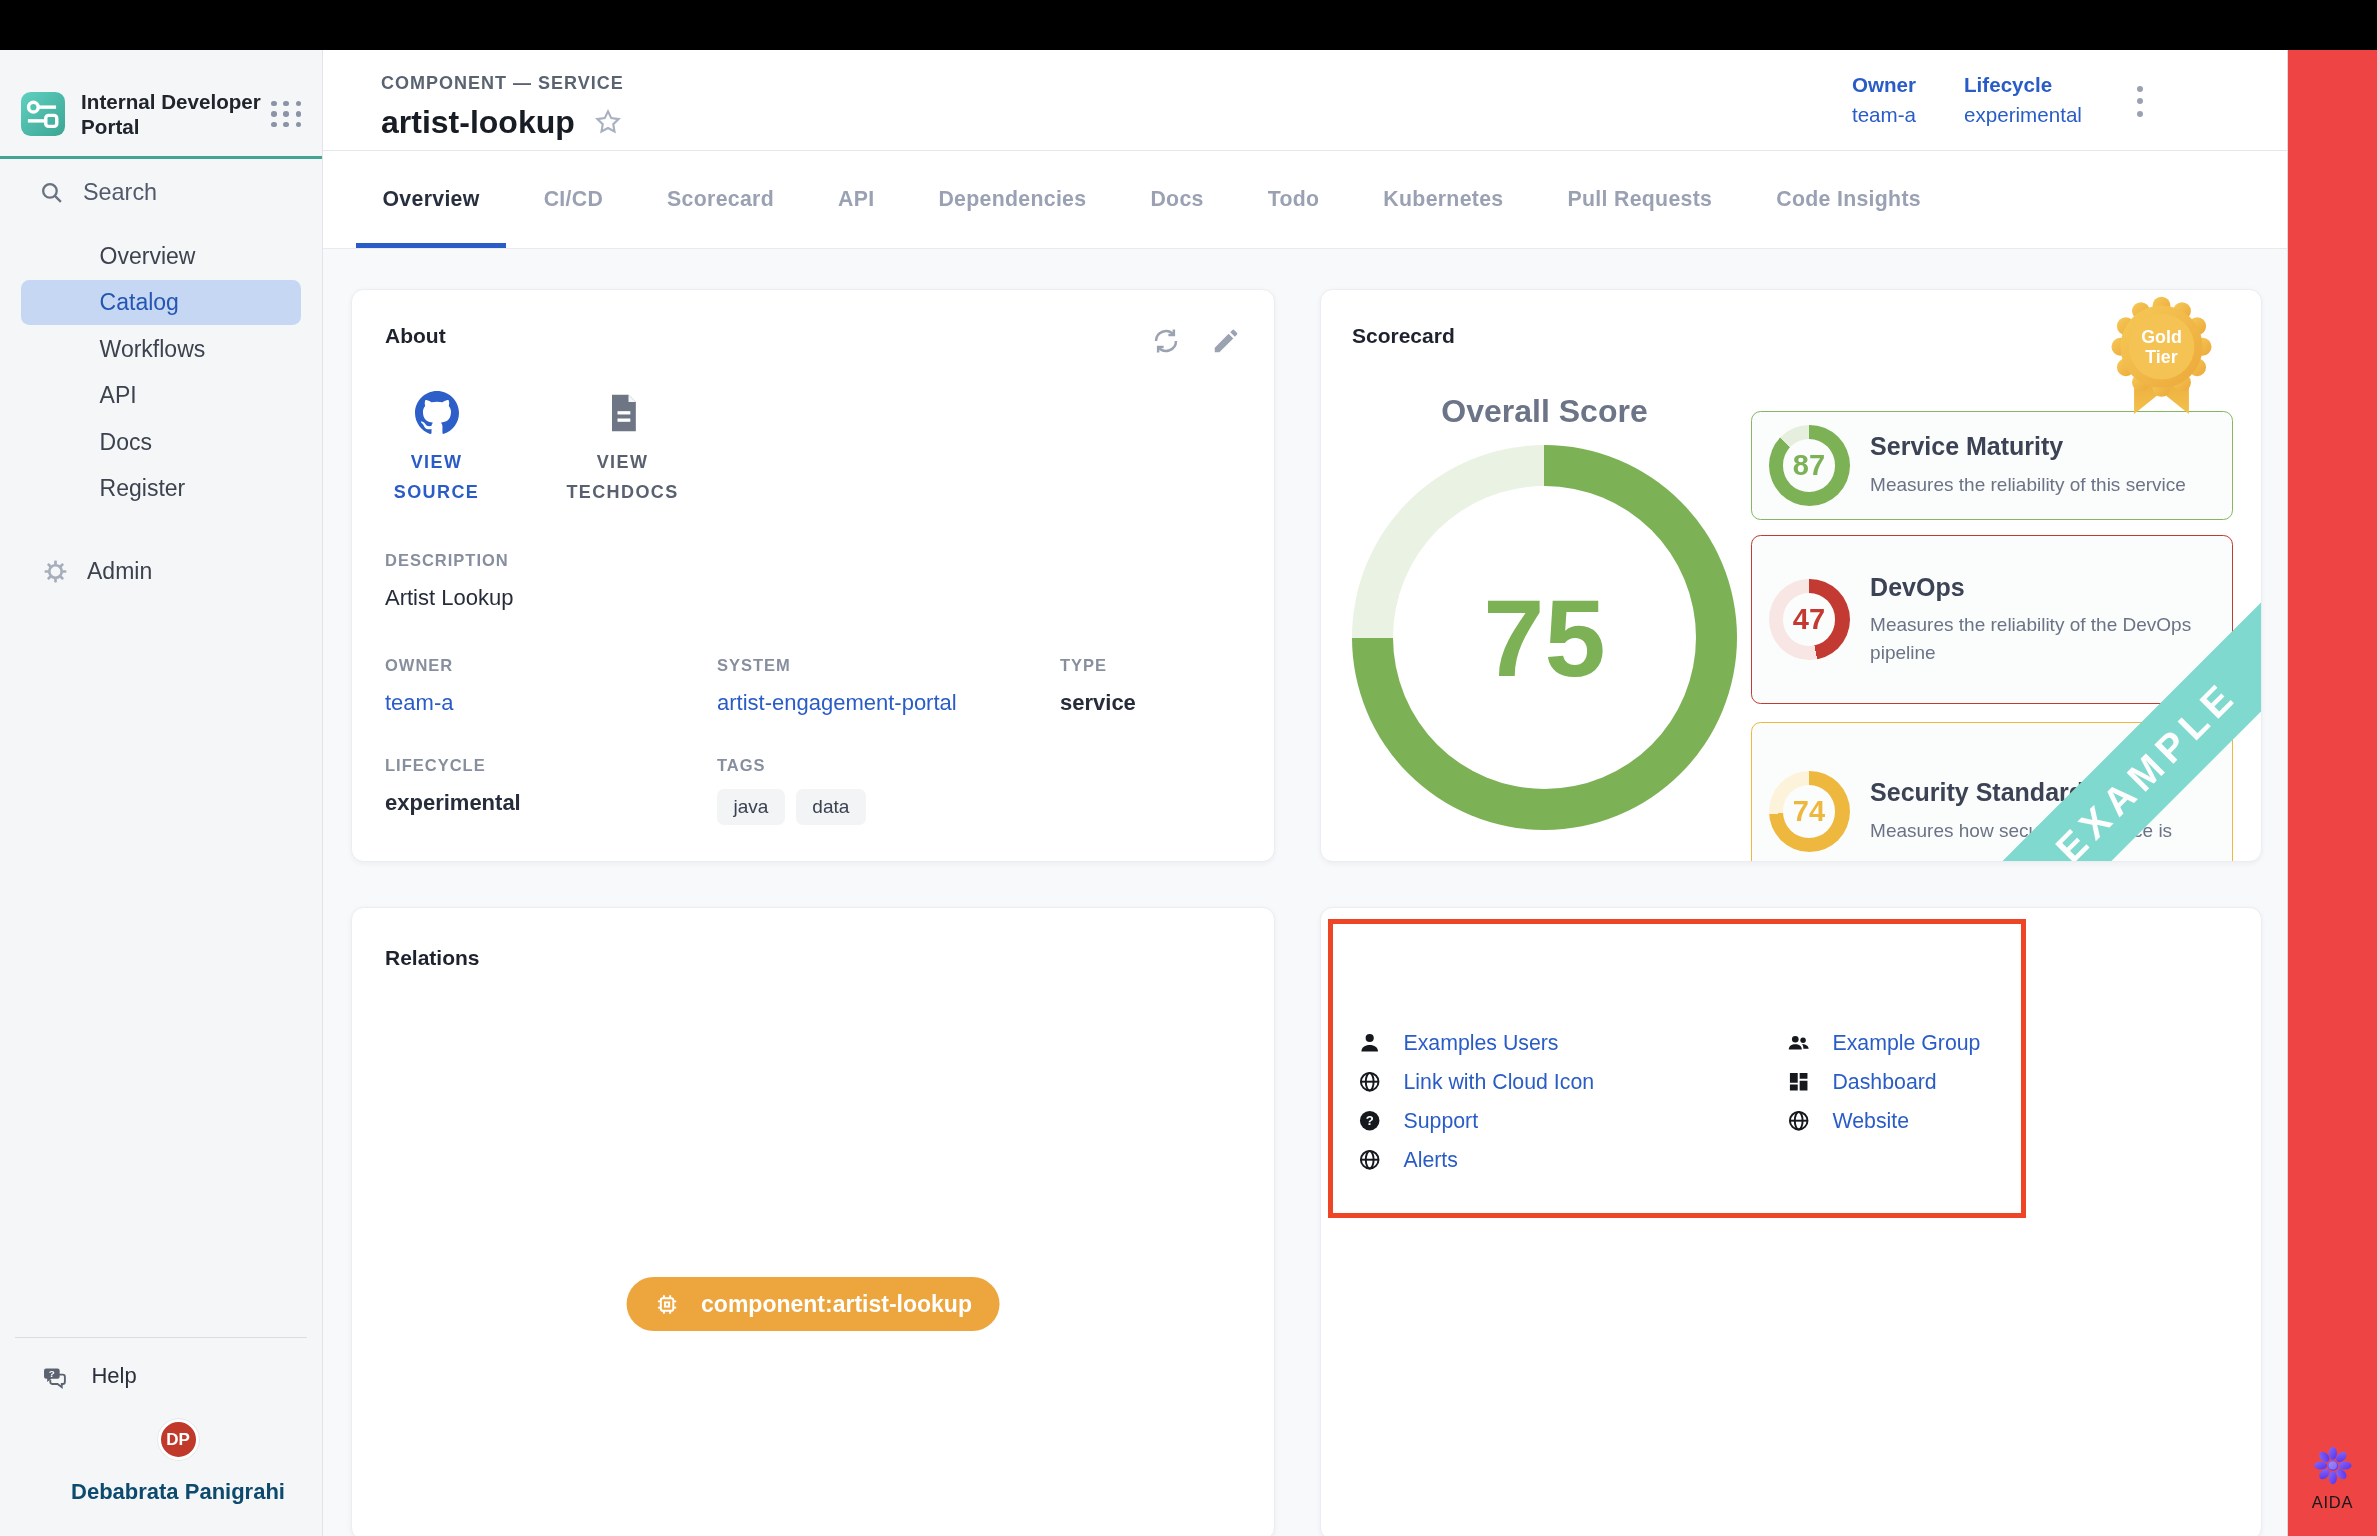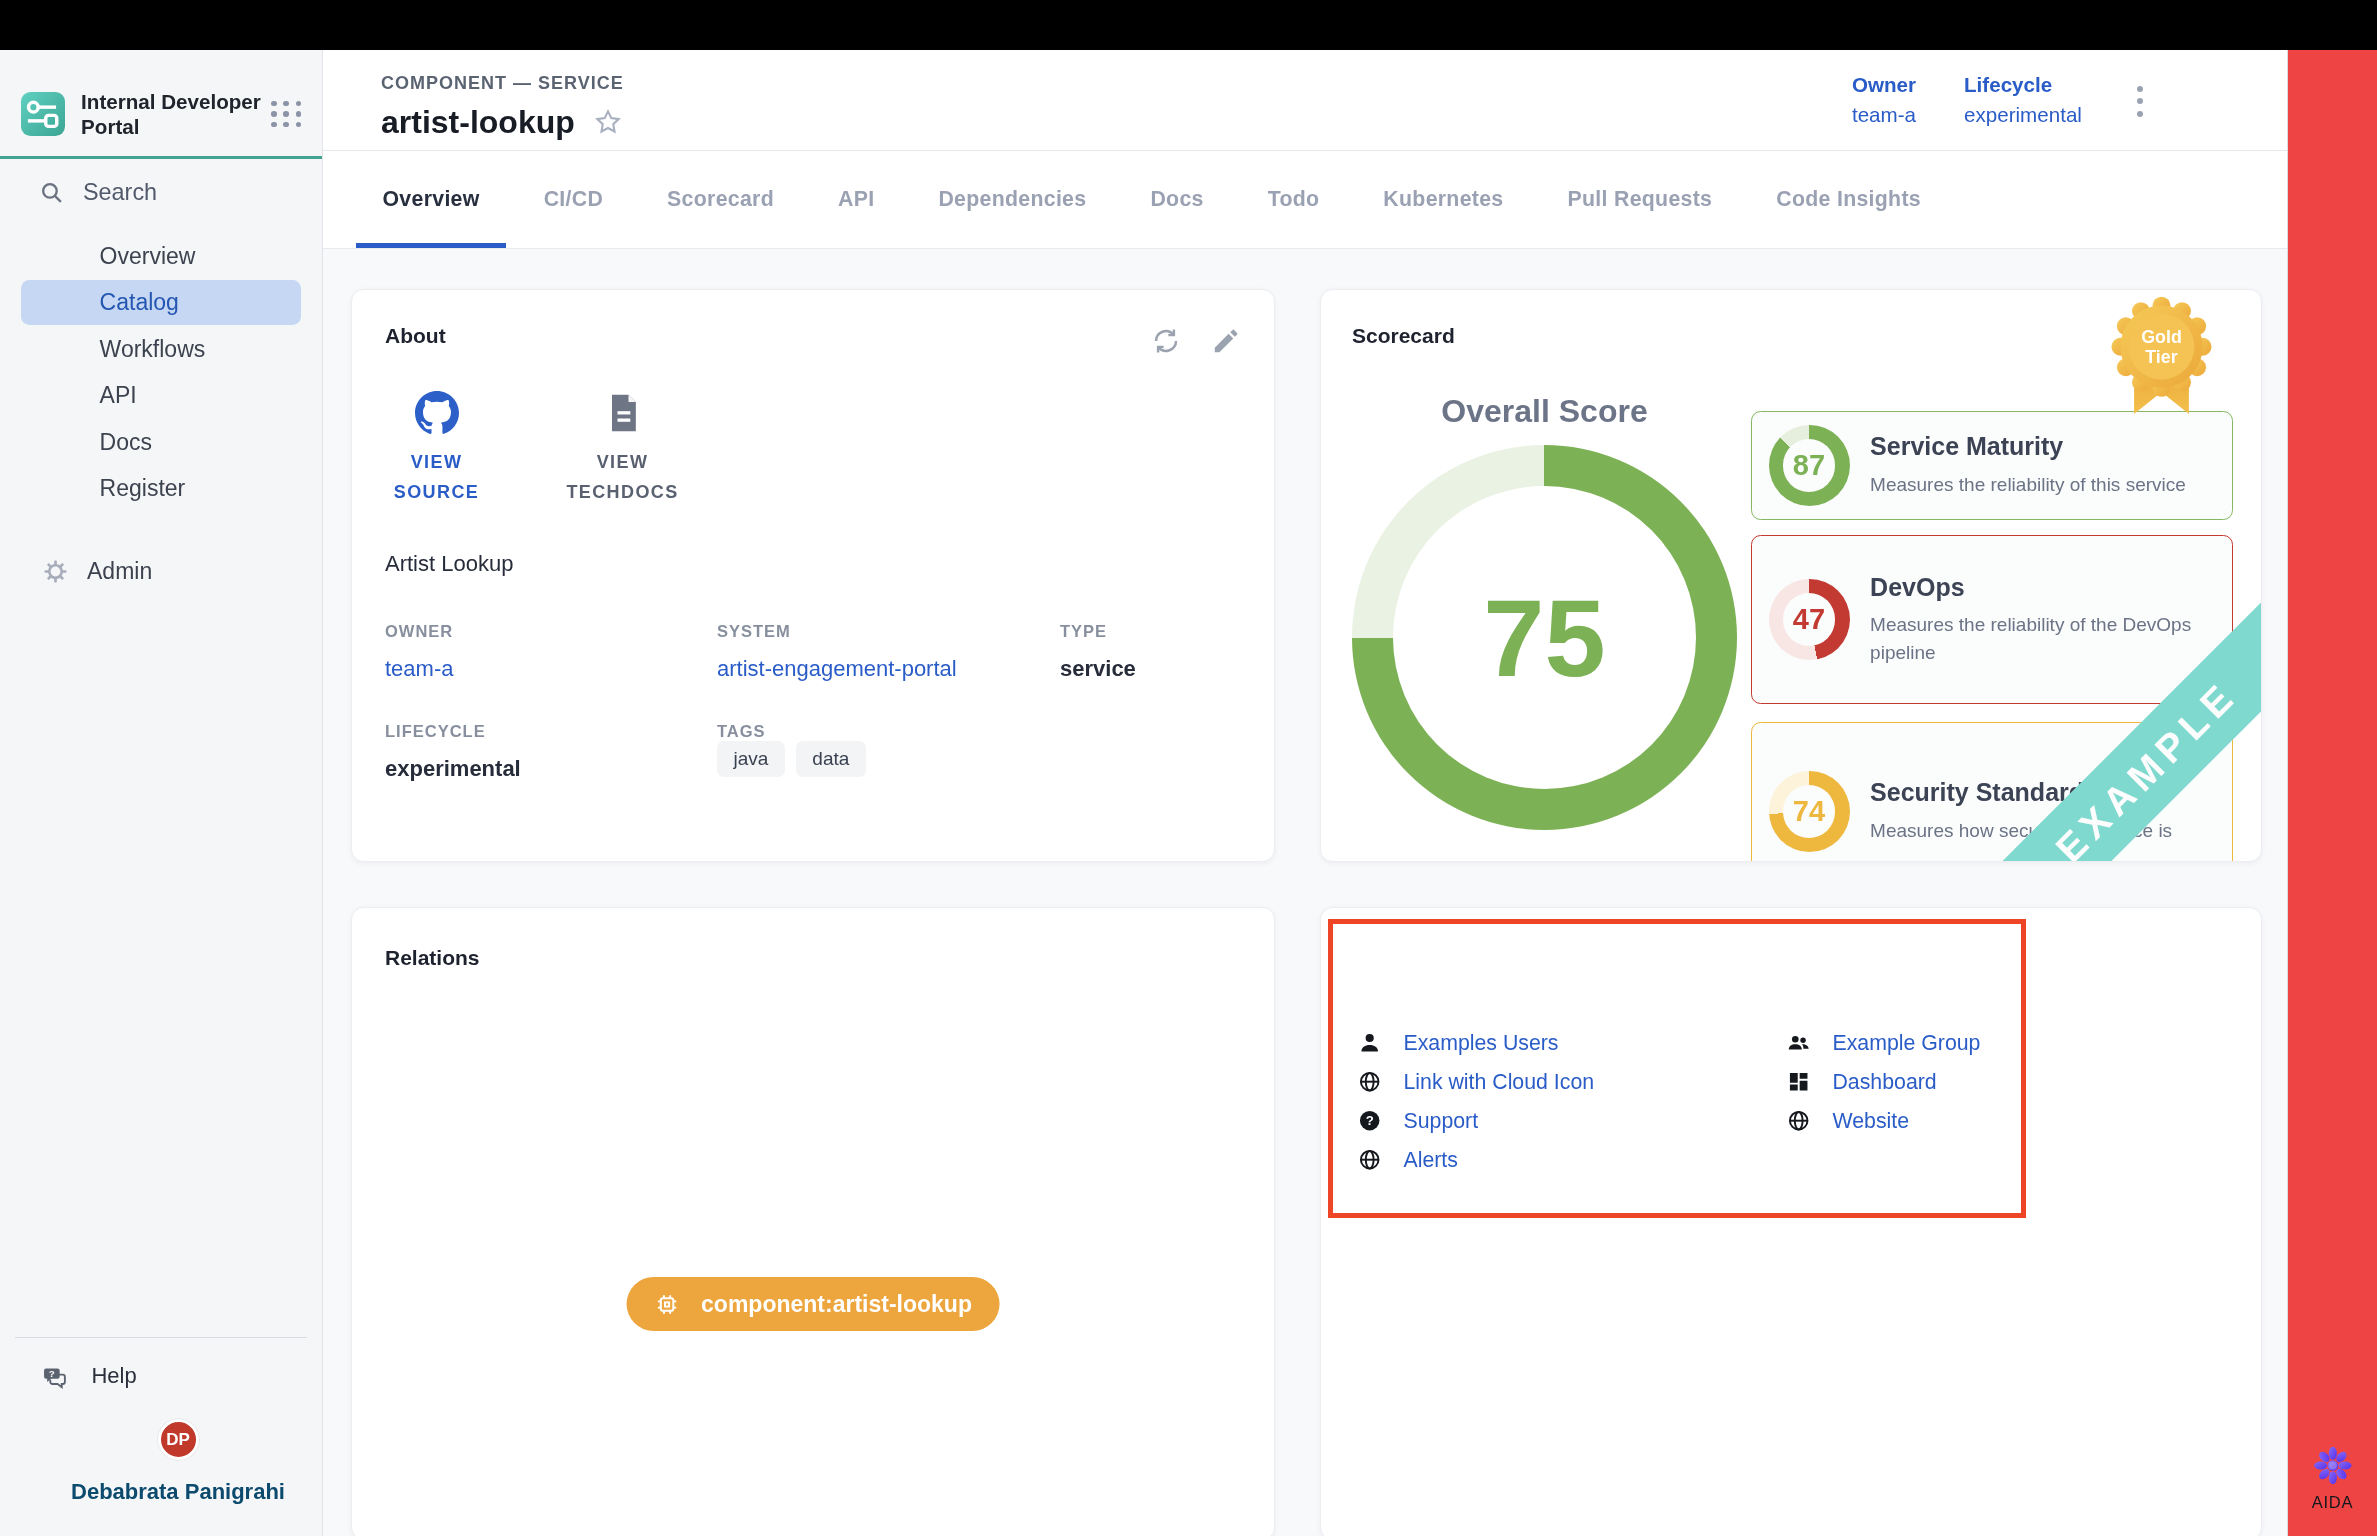--- a/index.html
+++ b/index.html
@@ -67,21 +67,21 @@
   .iconbtns { display:flex; gap:83px; margin-top:43px; }
   .iconbtn { display:flex; flex-direction:column; align-items:center; width:103px; gap:12.4px; }
   .iconbtn .lbl { font-size:18px; font-weight:700; letter-spacing:1.4px; text-align:center; line-height:30px; }
   .iconbtn.blue .lbl { color:#2a5cc8; }
   .iconbtn.gray .lbl { color:#596070; }
   .fld-label { font-size:16.5px; letter-spacing:1px; font-weight:600; color:#878f9e; }
   .fld-value { font-size:22px; color:#262c3a; margin-top:15px; }
   .fld-value.link { color:#2a5cc8; }
   .about-desc { margin-top:44px; }
   .about-grid { display:grid; grid-template-columns:332px 343px auto; row-gap:40px; margin-top:45px; }
-  .tags { display:flex; gap:11px; margin-top:0; }
+  .tags { display:flex; gap:11px; margin-top:14px; }
   .tag-chip { background:#f2f4f6; border-radius:6.9px; padding:6.9px 16.5px; font-size:19px; color:#3a4150; }
 
   
   #scorecard-card { left:997px; top:239px; width:942px; height:573px; padding:34px 31px; }
   .overall-wrap { position:absolute; left:31px; top:103px; width:385px; text-align:center; }
   .overall-label { font-size:32px; font-weight:600; color:#6c7488; }
   .ring { position:relative; border-radius:50%; }
   .ring::before { content:""; position:absolute; border-radius:50%; background:#fff; inset:var(--t,14.4px); }
   .ring .val { position:absolute; inset:0; display:flex; align-items:center; justify-content:center; font-weight:700; }
   .donut { width:385px; height:385px; margin-top:15px; --t:41px; }
@@ -290,20 +290,21 @@
               <path fill="#f5f6f8" d="M15 2l4 4h-4z"></path>
               <rect x="9" y="11" width="7" height="1.8" fill="#fff"></rect>
               <rect x="9" y="15" width="7" height="1.8" fill="#fff"></rect>
             </svg>
           </span>
           <span class="lbl">VIEW TECHDOCS</span>
         </div>
       </div>
 
       <div class="about-desc">
+        <div class="fld-label">DESCRIPTION</div>
         <div class="fld-value">Artist Lookup</div>
       </div>
 
       <div class="about-grid">
         <div>
           <div class="fld-label">OWNER</div>
           <div class="fld-value link">team-a</div>
         </div>
         <div>
           <div class="fld-label">SYSTEM</div>

